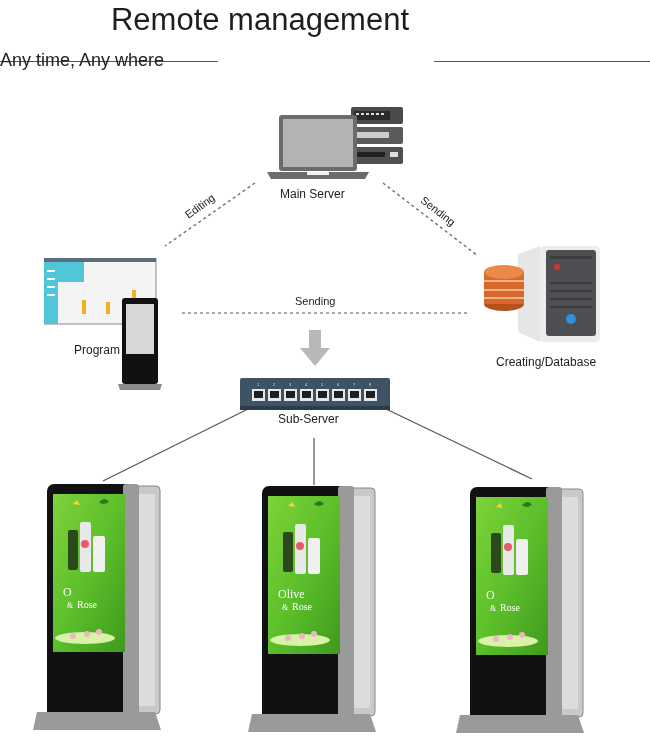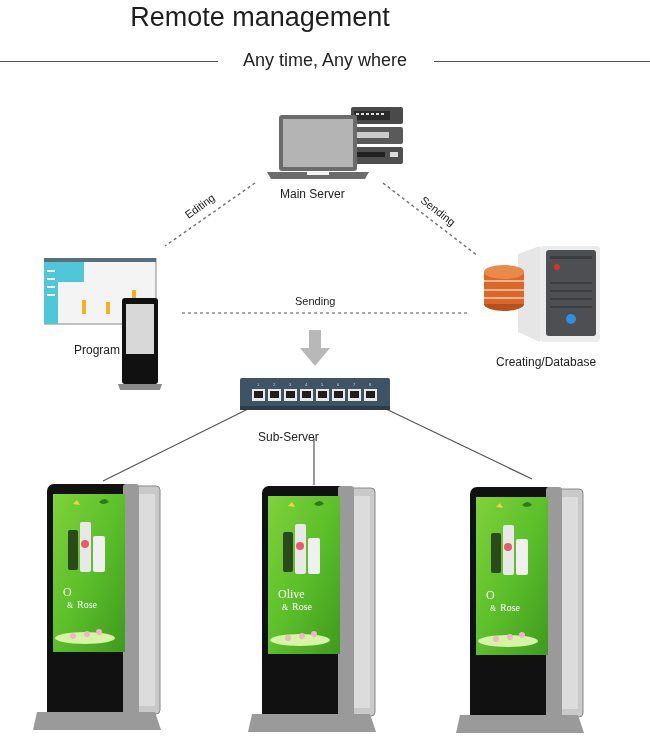--- a/index.html
+++ b/index.html
@@ -1,20 +1,20 @@
 <!DOCTYPE html>
 <html><head>
 <meta charset="utf-8">
 <style>
   html, body { margin: 0; padding: 0; background: #ffffff; }
   body { width: 650px; height: 751px; position: relative; overflow: hidden;
          font-family: "Liberation Sans", "DejaVu Sans", sans-serif; color: #222; }
   .abs { position: absolute; }
-  .title { left: 0; width: 520px; top: 2px; text-align: center; font-size: 27px; color: #1e1e1e; }
-  .subtitle { left: 0; width: 650px; top: 50px; text-align: center; font-size: 18px; color: #222; }
+  .title { left: 0; width: 520px; top: 2px; text-align: center; font-size: 31px; color: #1e1e1e; }
+  .subtitle { left: 0; width: 650px; top: 50px; text-align: left; font-size: 18px; color: #222; }
   .rule { height: 1px; background: #555; top: 61px; }
   .label { font-size: 12px; color: #222; white-space: nowrap; }
   .small-label { font-size: 11px; color: #222; white-space: nowrap; }
   svg.full { position: absolute; left: 0; top: 0; }
 </style>
 </head>
 <body>
 
 <div class="abs title">Remote management</div>
 <div class="abs rule" style="left:0;width:218px;"></div>
@@ -131,21 +131,21 @@
       <rect x="92" y="11" width="13" height="12" fill="#e8e8e8"></rect>
       <rect x="94" y="13" width="9" height="7" fill="#1f1f1f"></rect>
       <text x="114" y="8" font-size="4" fill="#cfd8e0" text-anchor="middle">7</text>
       <rect x="108" y="11" width="13" height="12" fill="#e8e8e8"></rect>
       <rect x="110" y="13" width="9" height="7" fill="#1f1f1f"></rect>
       <text x="130" y="8" font-size="4" fill="#cfd8e0" text-anchor="middle">8</text>
       <rect x="124" y="11" width="13" height="12" fill="#e8e8e8"></rect>
       <rect x="126" y="13" width="9" height="7" fill="#1f1f1f"></rect>
     </g>
 </svg>
-<div class="abs label" style="left:258px;top:412px;margin-top:18px;">Sub-Server</div>
+<div class="abs label" style="left:278px;top:412px;">Sub-Server</div>
 
 <div id="kiosks">
     <div class="abs" style="left: 33px; top: 480px;">
   <svg width="135" height="262" viewBox="0 0 135 262">
     <defs>
       <linearGradient id="g0" x1="0" y1="0" x2="1" y2="1">
         <stop offset="0" stop-color="#7fd23a"></stop>
             <stop offset="0.5" stop-color="#5cbf2a"></stop>
             <stop offset="1" stop-color="#3f9a1e"></stop>
       </linearGradient>

